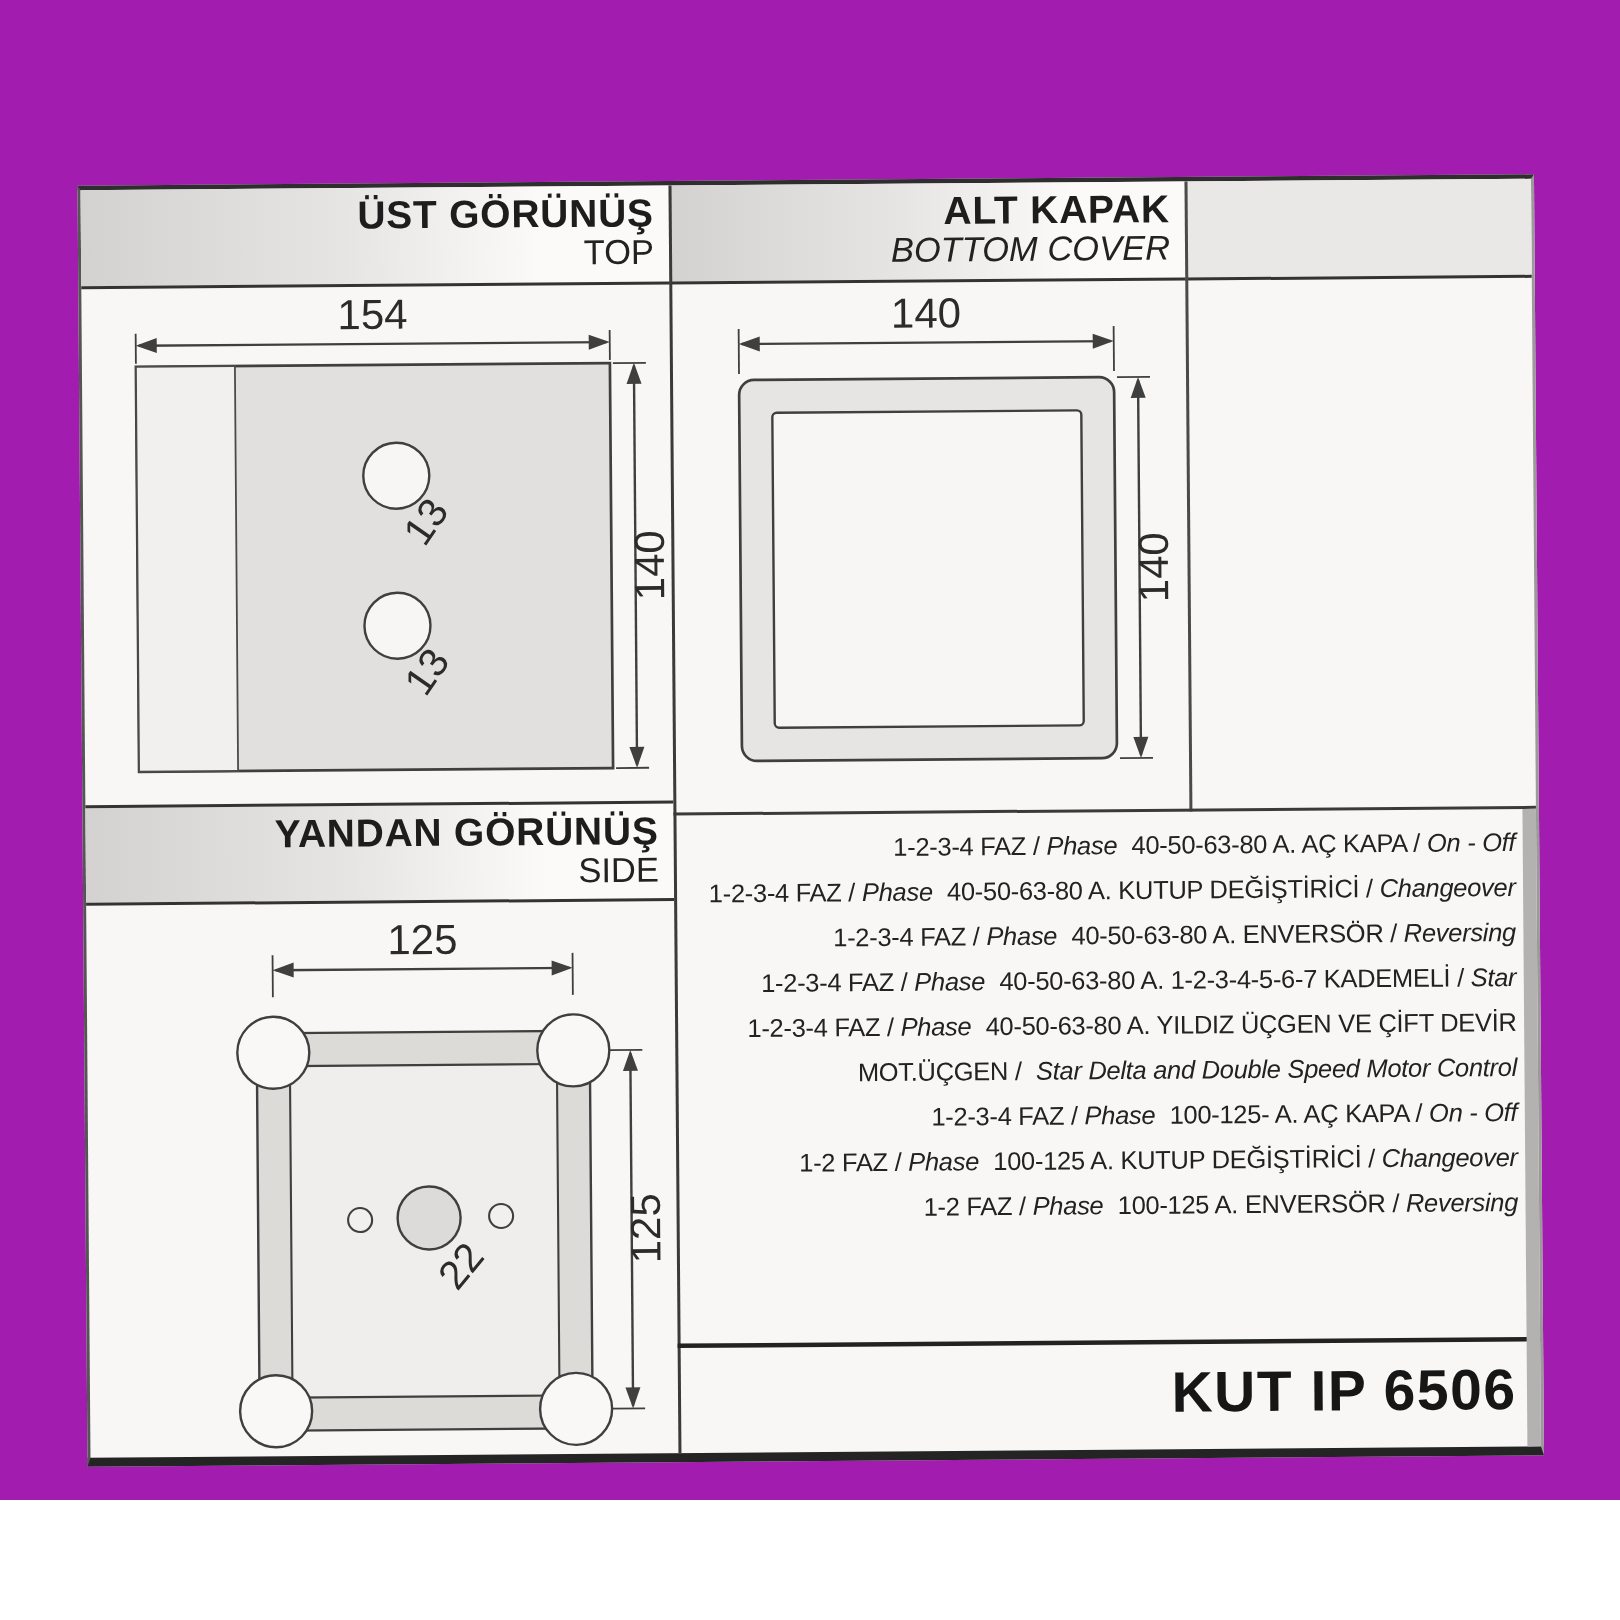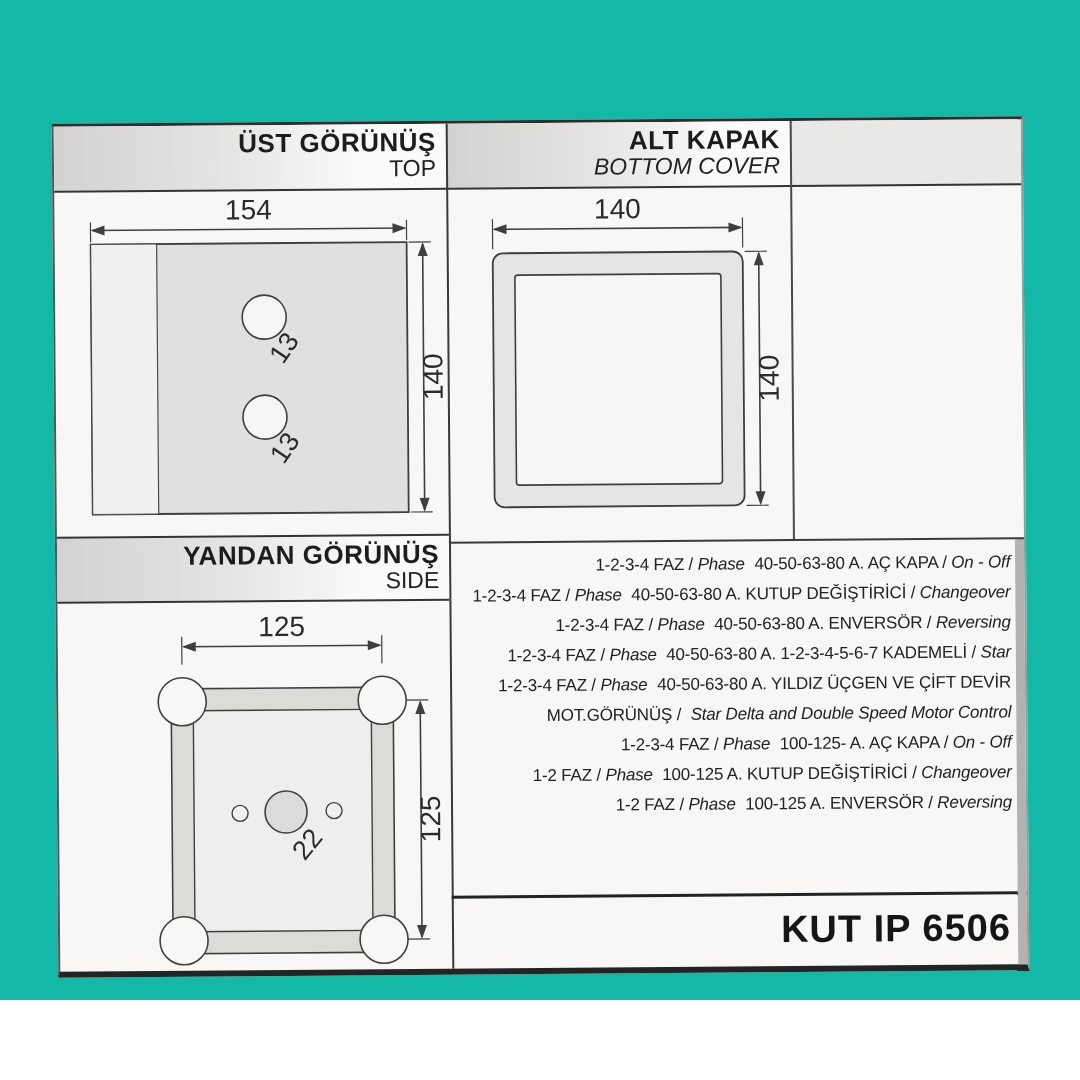--- a/index.html
+++ b/index.html
@@ -1,16 +1,16 @@
 <!DOCTYPE html>
 <html><head>
 <meta charset="utf-8">
 <style>
   html,body{margin:0;padding:0;background:#ffffff;}
-  .stage{position:relative;width:1080px;height:1000px;background:#14b8a6;overflow:hidden;
+  .stage{position:relative;width:1080px;height:1000px;background:#a21caf;overflow:hidden;
          font-family:"Liberation Sans", sans-serif;color:#262626;}
   .page{position:absolute;left:55px;top:120px;width:967px;height:845px;background:#f8f7f5;
         border-top:3px solid #2e2e2e;border-left:2px solid #555;border-right:2px solid #9a9a98;
         border-bottom:6px solid #242424;transform:rotate(-0.45deg);}
   
   .vline-main{position:absolute;left:392px;top:0;width:2px;height:845px;background:#3a3a3a;}
   .vline-right{position:absolute;left:736px;top:0;width:2px;height:420px;background:#4a4a4a;}
   .hline-specs{position:absolute;left:392px;top:418px;width:575px;height:2px;background:#3a3a3a;}
   .hline-title{position:absolute;left:392px;top:772px;width:575px;height:3px;background:#222;}
   .edge-shade{position:absolute;left:958px;top:420px;width:9px;height:425px;background:#b3b2b0;}
@@ -157,21 +157,21 @@
         <span class="u c">40-50-63-80 A. 1-2-3-4-5-6-7 KADEMELİ /</span>
         <span class="it">Star</span>
       </div>
       <div class="spec-line">
         <span class="u">1-2-3-4 FAZ /</span>
         <span class="it">Phase</span>
         <span class="u c">40-50-63-80 A. YILDIZ ÜÇGEN VE ÇİFT DEVİR</span>
         <span class="it"></span>
       </div>
       <div class="spec-line">
-        <span class="u">MOT.GÖRÜNÜŞ /</span>
+        <span class="u">MOT.ÜÇGEN /</span>
         <span class="it"></span>
         <span class="u c"></span>
         <span class="it">Star Delta and Double Speed Motor Control</span>
       </div>
       <div class="spec-line">
         <span class="u">1-2-3-4 FAZ /</span>
         <span class="it">Phase</span>
         <span class="u c">100-125- A. AÇ KAPA /</span>
         <span class="it">On - Off</span>
       </div>

